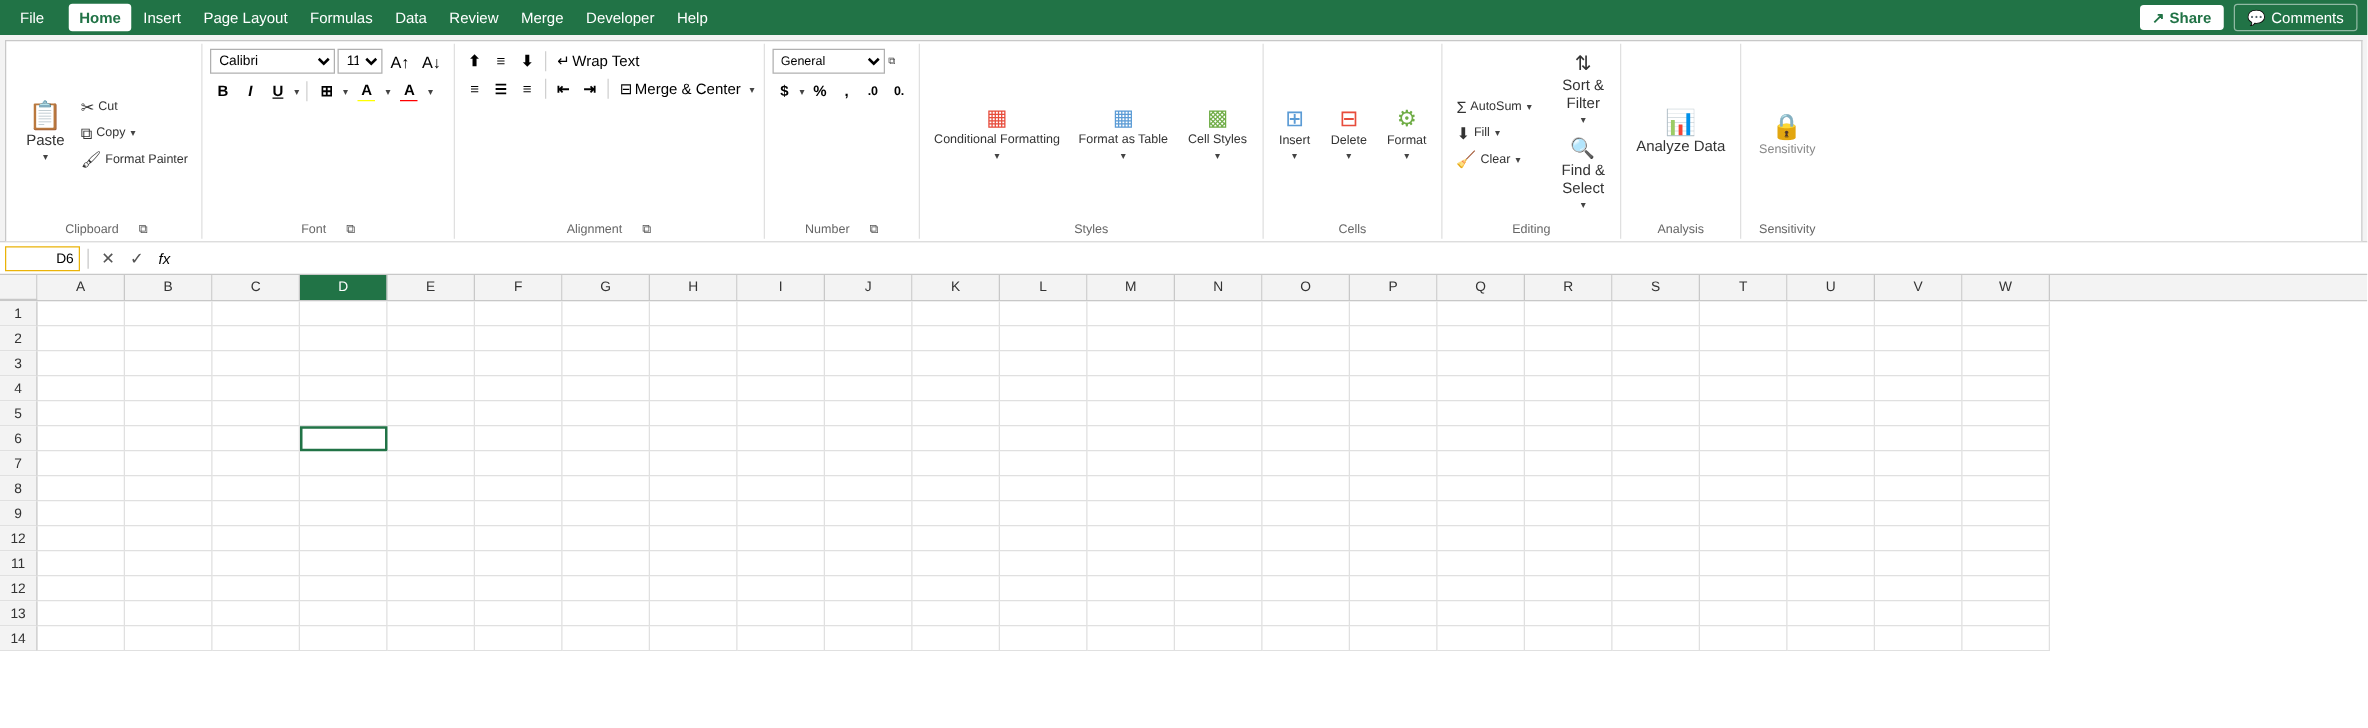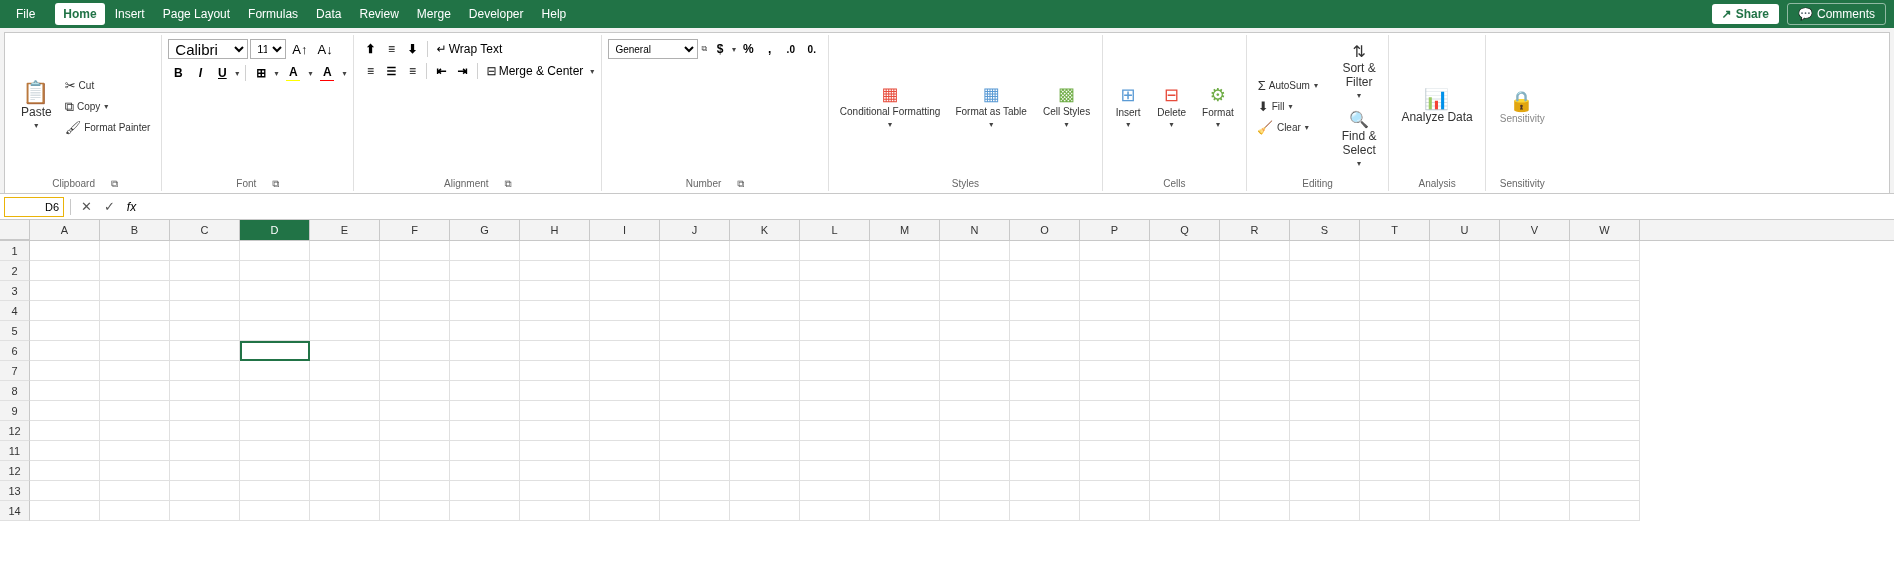--- a/index.html
+++ b/index.html
@@ -143,22 +143,22 @@
     }
 
     
     .font-row {
       display: flex;
       align-items: center;
       gap: 2px;
       margin-bottom: 2px;
     }
     .font-name-select {
-      width: 80px;
-      font-size: 15px;
+      width: 100px;
+      font-size: 11px;
       height: 20px;
       border: 1px solid #b0b0b0;
       background: #fff;
       padding: 0 2px;
     }
     .font-size-select {
       width: 36px;
       font-size: 11px;
       height: 20px;
       border: 1px solid #b0b0b0;
@@ -481,21 +481,21 @@
           <span class="dropdown-arrow">▾</span>
         </div>
       </div>
       <div class="ribbon-group-label">
         <span>Alignment</span>
         <span class="expand-icon">⧉</span>
       </div>
     </div>
 
     <div class="ribbon-group">
-      <div class="ribbon-group-content" style="flex-direction:row;align-items:flex-start;">
+      <div class="ribbon-group-content" style="flex-direction:column;align-items:flex-start;">
         <div style="display:flex;align-items:center;gap:2px;margin-bottom:2px;">
           <select class="number-format-select">
             <option>General</option>
           </select>
           <span class="dropdown-arrow">⧉</span>
         </div>
         <div class="align-row">
           <span class="formatting-btn">$</span>
           <span class="dropdown-arrow">▾</span>
           <span class="formatting-btn">%</span>

